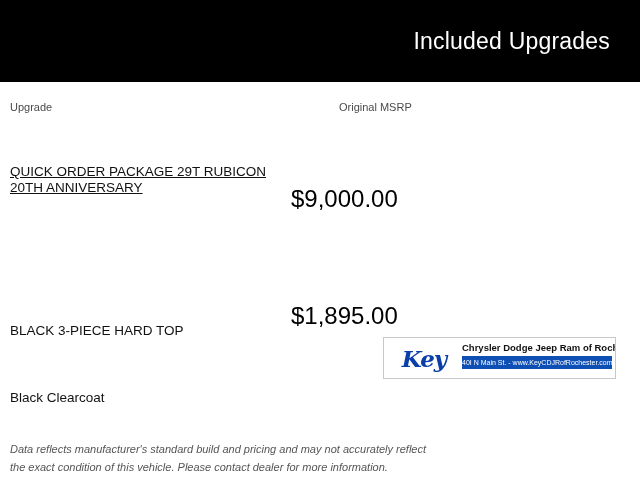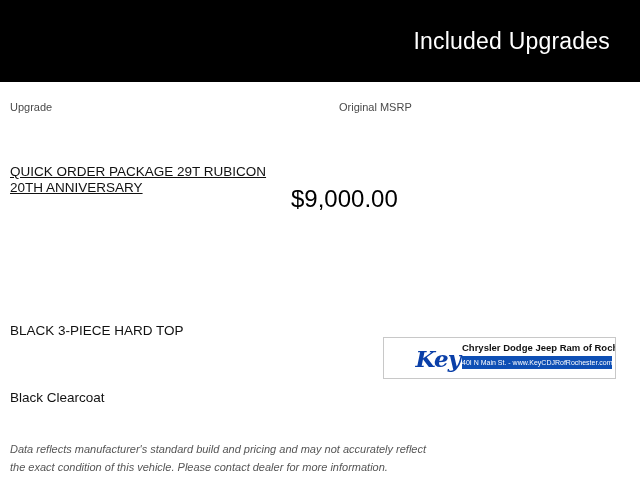--- a/index.html
+++ b/index.html
@@ -105,21 +105,21 @@
     overflow: hidden;
   }
   .badge-logo {
     position: absolute;
     left: 4px;
     top: 4px;
     width: 72px;
     height: 32px;
     display: flex;
     align-items: center;
-    justify-content: flex-end;
+    justify-content: center;
   }
   .badge-logo-text {
     font-family: "DejaVu Serif", serif;
     font-style: italic;
     font-size: 23px;
     color: #0a3fa8;
     font-weight: bold;
     letter-spacing: -1px;
   }
   .badge-right {
@@ -172,20 +172,21 @@
     <div class="col-head upgrade">Upgrade</div>
     <div class="col-head msrp">Original MSRP</div>
 
     <div class="row row1">
       <div class="row-name">QUICK ORDER PACKAGE 29T RUBICON 20TH ANNIVERSARY</div>
       <div class="row-price">$9,000.00</div>
     </div>
 
     <div class="row row2">
       <div class="row-name">BLACK 3-PIECE HARD TOP</div>
+      <div class="row-price">$1,895.00</div>
     </div>
 
     <div class="row row3">
       <div class="row-name">Black Clearcoat</div>
     </div>
 
     <div class="dealer-badge">
       <div class="badge-logo">
         <span class="badge-logo-text">Key</span>
       </div>

